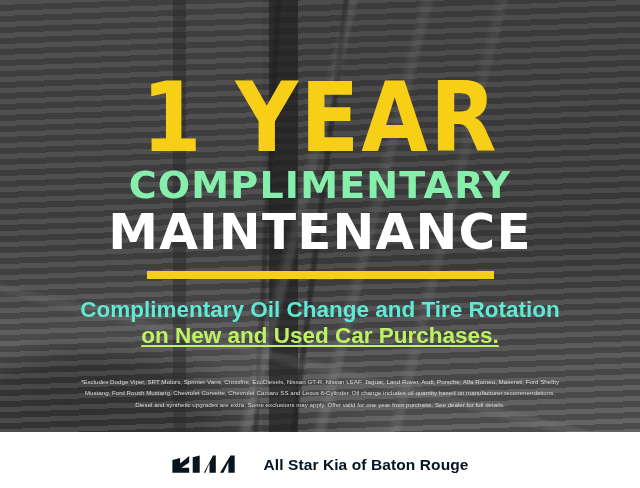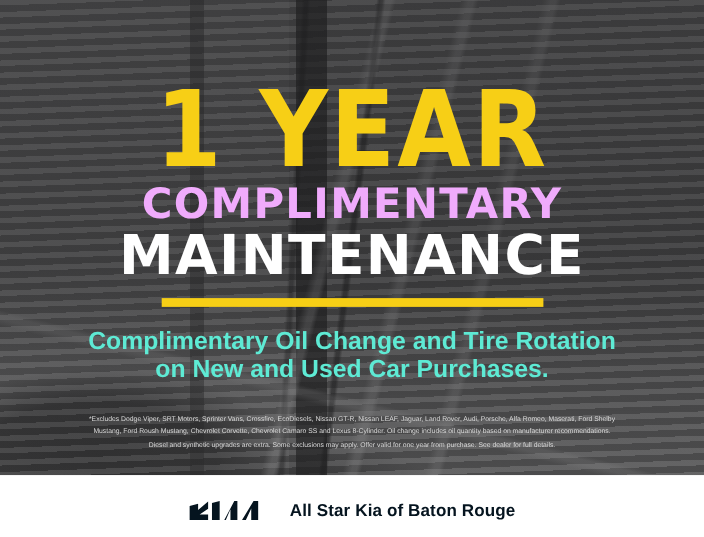--- a/index.html
+++ b/index.html
@@ -91,21 +91,21 @@
     font-stretch: condensed;
     white-space: nowrap;
   }
 
   .headline-sub1 {
     margin-top: 4px;
     font-size: 38px;
     line-height: 1.0;
     font-weight: 700;
     letter-spacing: 1.2px;
-    color: #f0abfc;
+    color: #86efac;
     font-family: "DejaVu Sans", sans-serif;
     white-space: nowrap;
   }
 
   .headline-sub2 {
     margin-top: 3px;
     font-size: 50px;
     line-height: 1.0;
     font-weight: 700;
     letter-spacing: 1.2px;
@@ -128,23 +128,24 @@
     font-weight: 700;
     color: #5eead4;
     font-family: "Liberation Sans", sans-serif;
     white-space: nowrap;
   }
 
   .offer-line2 {
     font-size: 22.5px;
     line-height: 1.16;
     font-weight: 700;
-    color: #5eead4;
-    font-family: "Liberation Sans", sans-serif;
-    white-space: nowrap;
+    color: #bef264;
+    font-family: "Liberation Sans", sans-serif;
+    white-space: nowrap;
+    text-decoration: underline;
   }
 
   .disclaimer {
     position: absolute;
     left: 12px;
     right: 12px;
     top: 376px;
     font-size: 6.2px;
     line-height: 11.4px;
     color: #d9d9d9;

